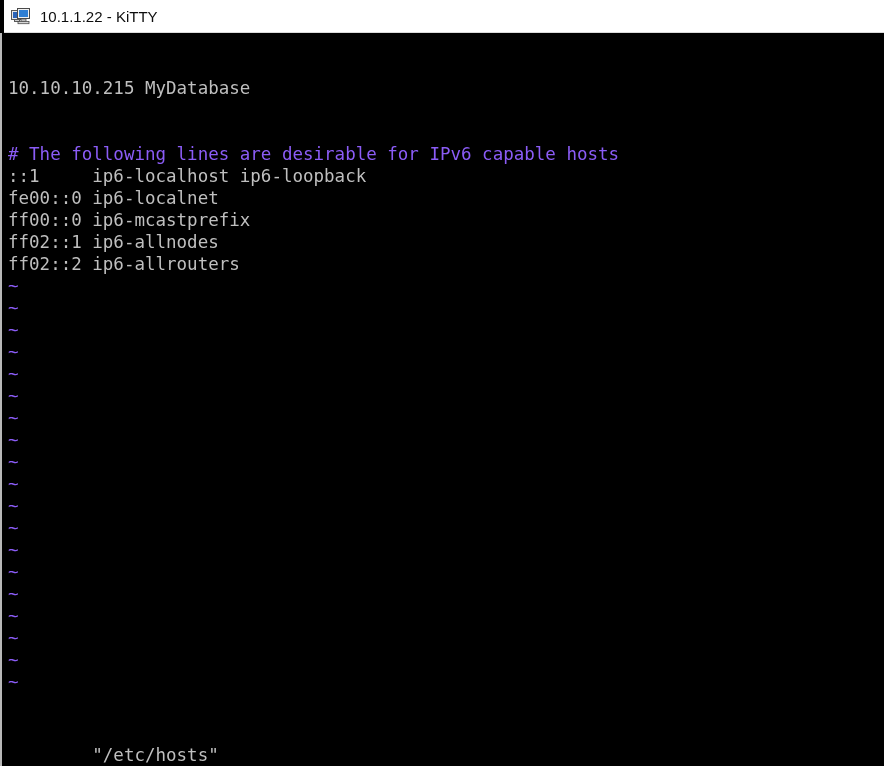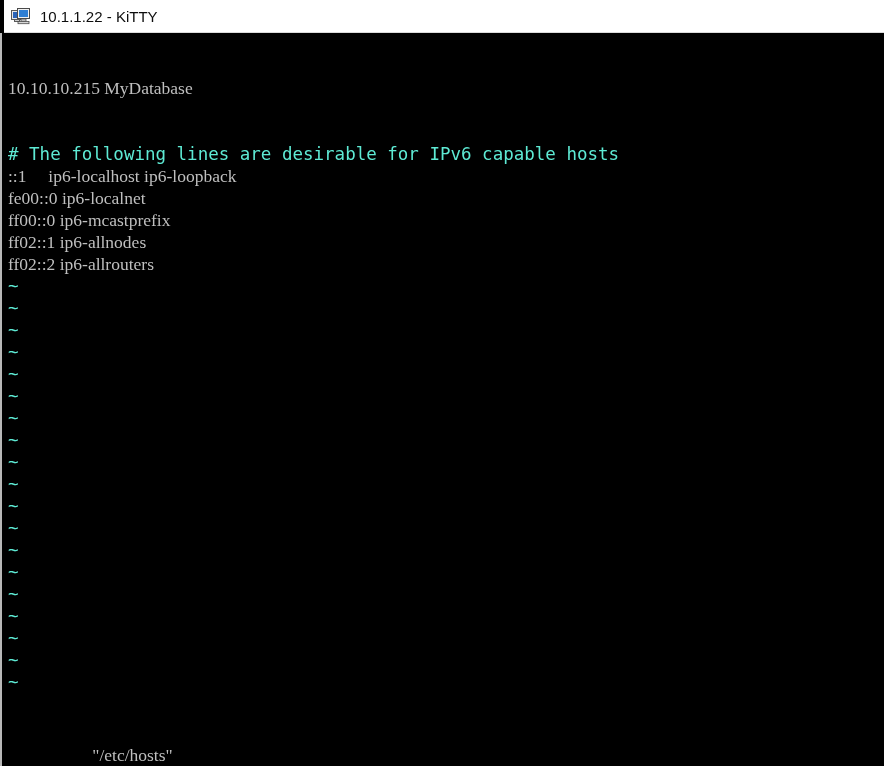--- a/index.html
+++ b/index.html
@@ -74,22 +74,22 @@
   .row {
     font-family: "DejaVu Sans Mono", "Liberation Mono", monospace;
     font-size: 17.5px;
     line-height: 22px;
     height: 22px;
     white-space: pre;
     color: #bbbbbb;
     letter-spacing: 0px;
   }
   .row.blank { color: transparent; }
-  .c-white { color: #bfbfbf; font-family: Liberation Serif, serif; }
-  .c-blue  { color: #5eead4; }
+  .c-white { color: #bfbfbf; }
+  .c-blue  { color: #8b5cf6; }
   #status-wrap {
     position: absolute;
     left: 0;
     bottom: 0;
     width: 884px;
     padding-left: 6px;
     box-sizing: border-box;
   }
 </style>
 </head>

